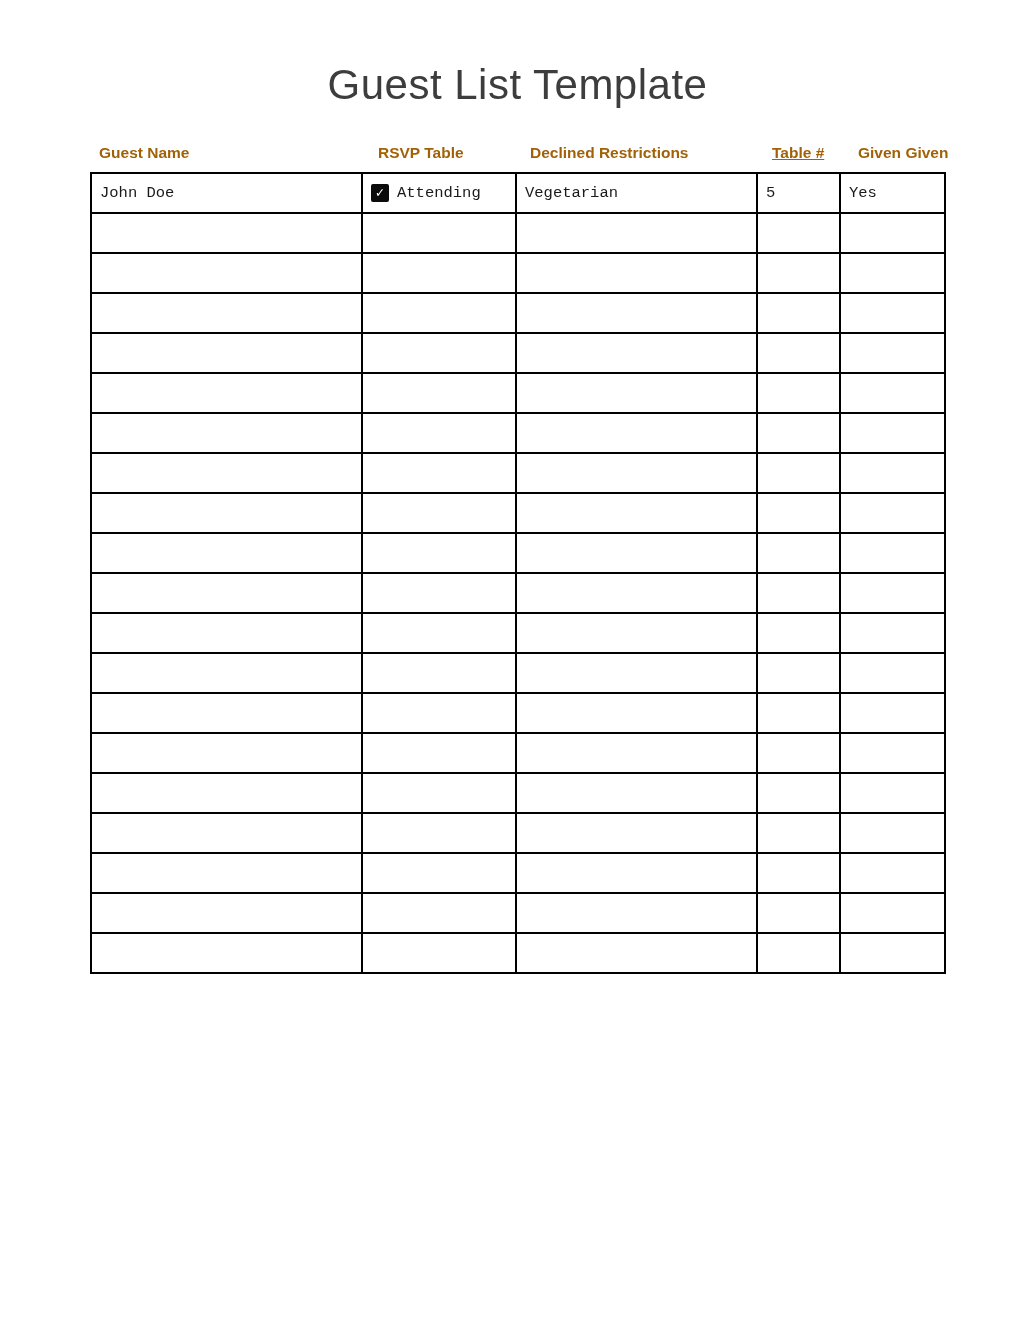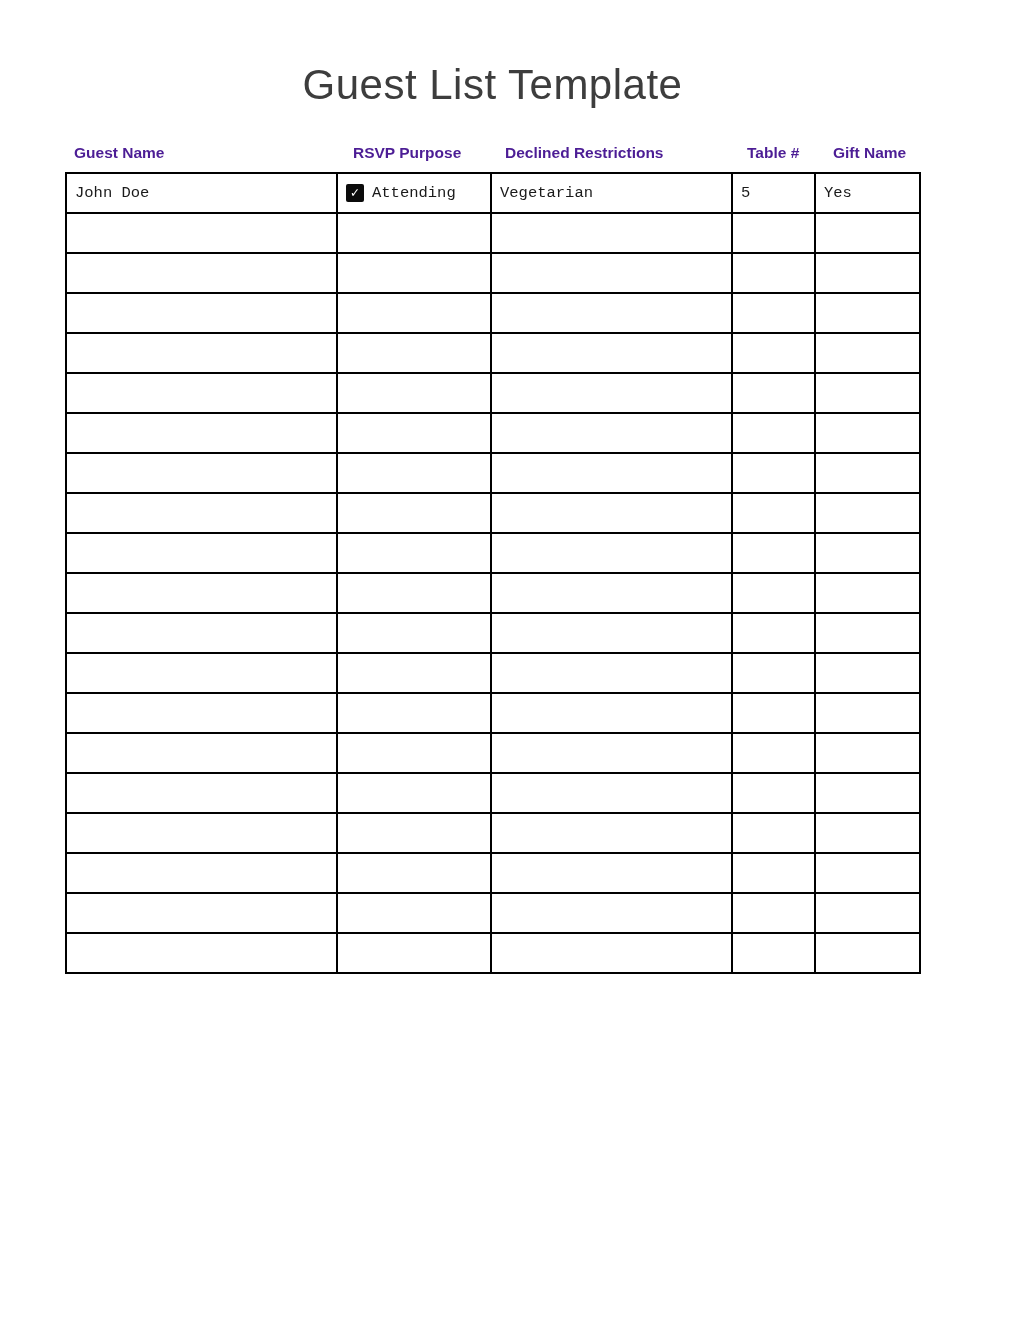--- a/index.html
+++ b/index.html
@@ -7,21 +7,21 @@
   body {
     width: 1020px;
     height: 1320px;
     position: relative;
     font-family: "Liberation Sans", "DejaVu Sans", sans-serif;
     color: #111111;
     overflow: hidden;
   }
   .page {
     width: 855px;
-    margin-left: 65px;
+    margin-left: 90px;
   }
   h1.title {
     margin-top: 62px;
     text-align: center;
     font-size: 42px;
     font-weight: 400;
     letter-spacing: 0.5px;
     color: #3d3d3d;
     line-height: 1.1;
   }
@@ -47,27 +47,27 @@
   col.c-rsvp    { width: 154px; }
   col.c-diet    { width: 241px; }
   col.c-table   { width: 83px;  }
   col.c-gift    { width: 105px; }
   table.header-table { margin-top: 36px; }
   table.header-table th {
     border: none;
     text-align: left;
     font-size: 15.5px;
     font-weight: 700;
-    color: #4c1d95;
+    color: #a16207;
     padding: 0 0 0 9px;
     white-space: nowrap;
   }
   table.header-table th.h-rsvp  { padding-left: 17px; }
   table.header-table th.h-diet  { padding-left: 15px; }
-  table.header-table th.h-table { padding-left: 16px; }
+  table.header-table th.h-table { padding-left: 16px; text-decoration: underline; }
   table.header-table th.h-gift  { padding-left: 19px; }
   table.guest-table { margin-top: 10px; font-family: Liberation Mono, monospace; }
   table.guest-table td {
     border: 2px solid #000000;
     height: 40px;
     font-size: 15.5px;
     color: #1a1a1a;
     padding: 0 4px 0 8px;
     vertical-align: middle;
     white-space: nowrap;
@@ -126,24 +126,24 @@
     <colgroup>
       <col class="c-guest">
         <col class="c-rsvp">
         <col class="c-diet">
         <col class="c-table">
         <col class="c-gift">
     </colgroup>
     <tbody>
         <tr>
       <th class="h-guest">Guest Name</th>
-      <th class="h-rsvp">RSVP Purpose</th>
+      <th class="h-rsvp">RSVP Table</th>
       <th class="h-diet">Declined Restrictions</th>
       <th class="h-table">Table #</th>
-      <th class="h-gift">Gift Name</th>
+      <th class="h-gift">Given Given</th>
     </tr>
   </tbody>
     </table>
 
   <table class="guest-table">
     <colgroup>
       <col class="c-guest">
         <col class="c-rsvp">
         <col class="c-diet">
         <col class="c-table">

